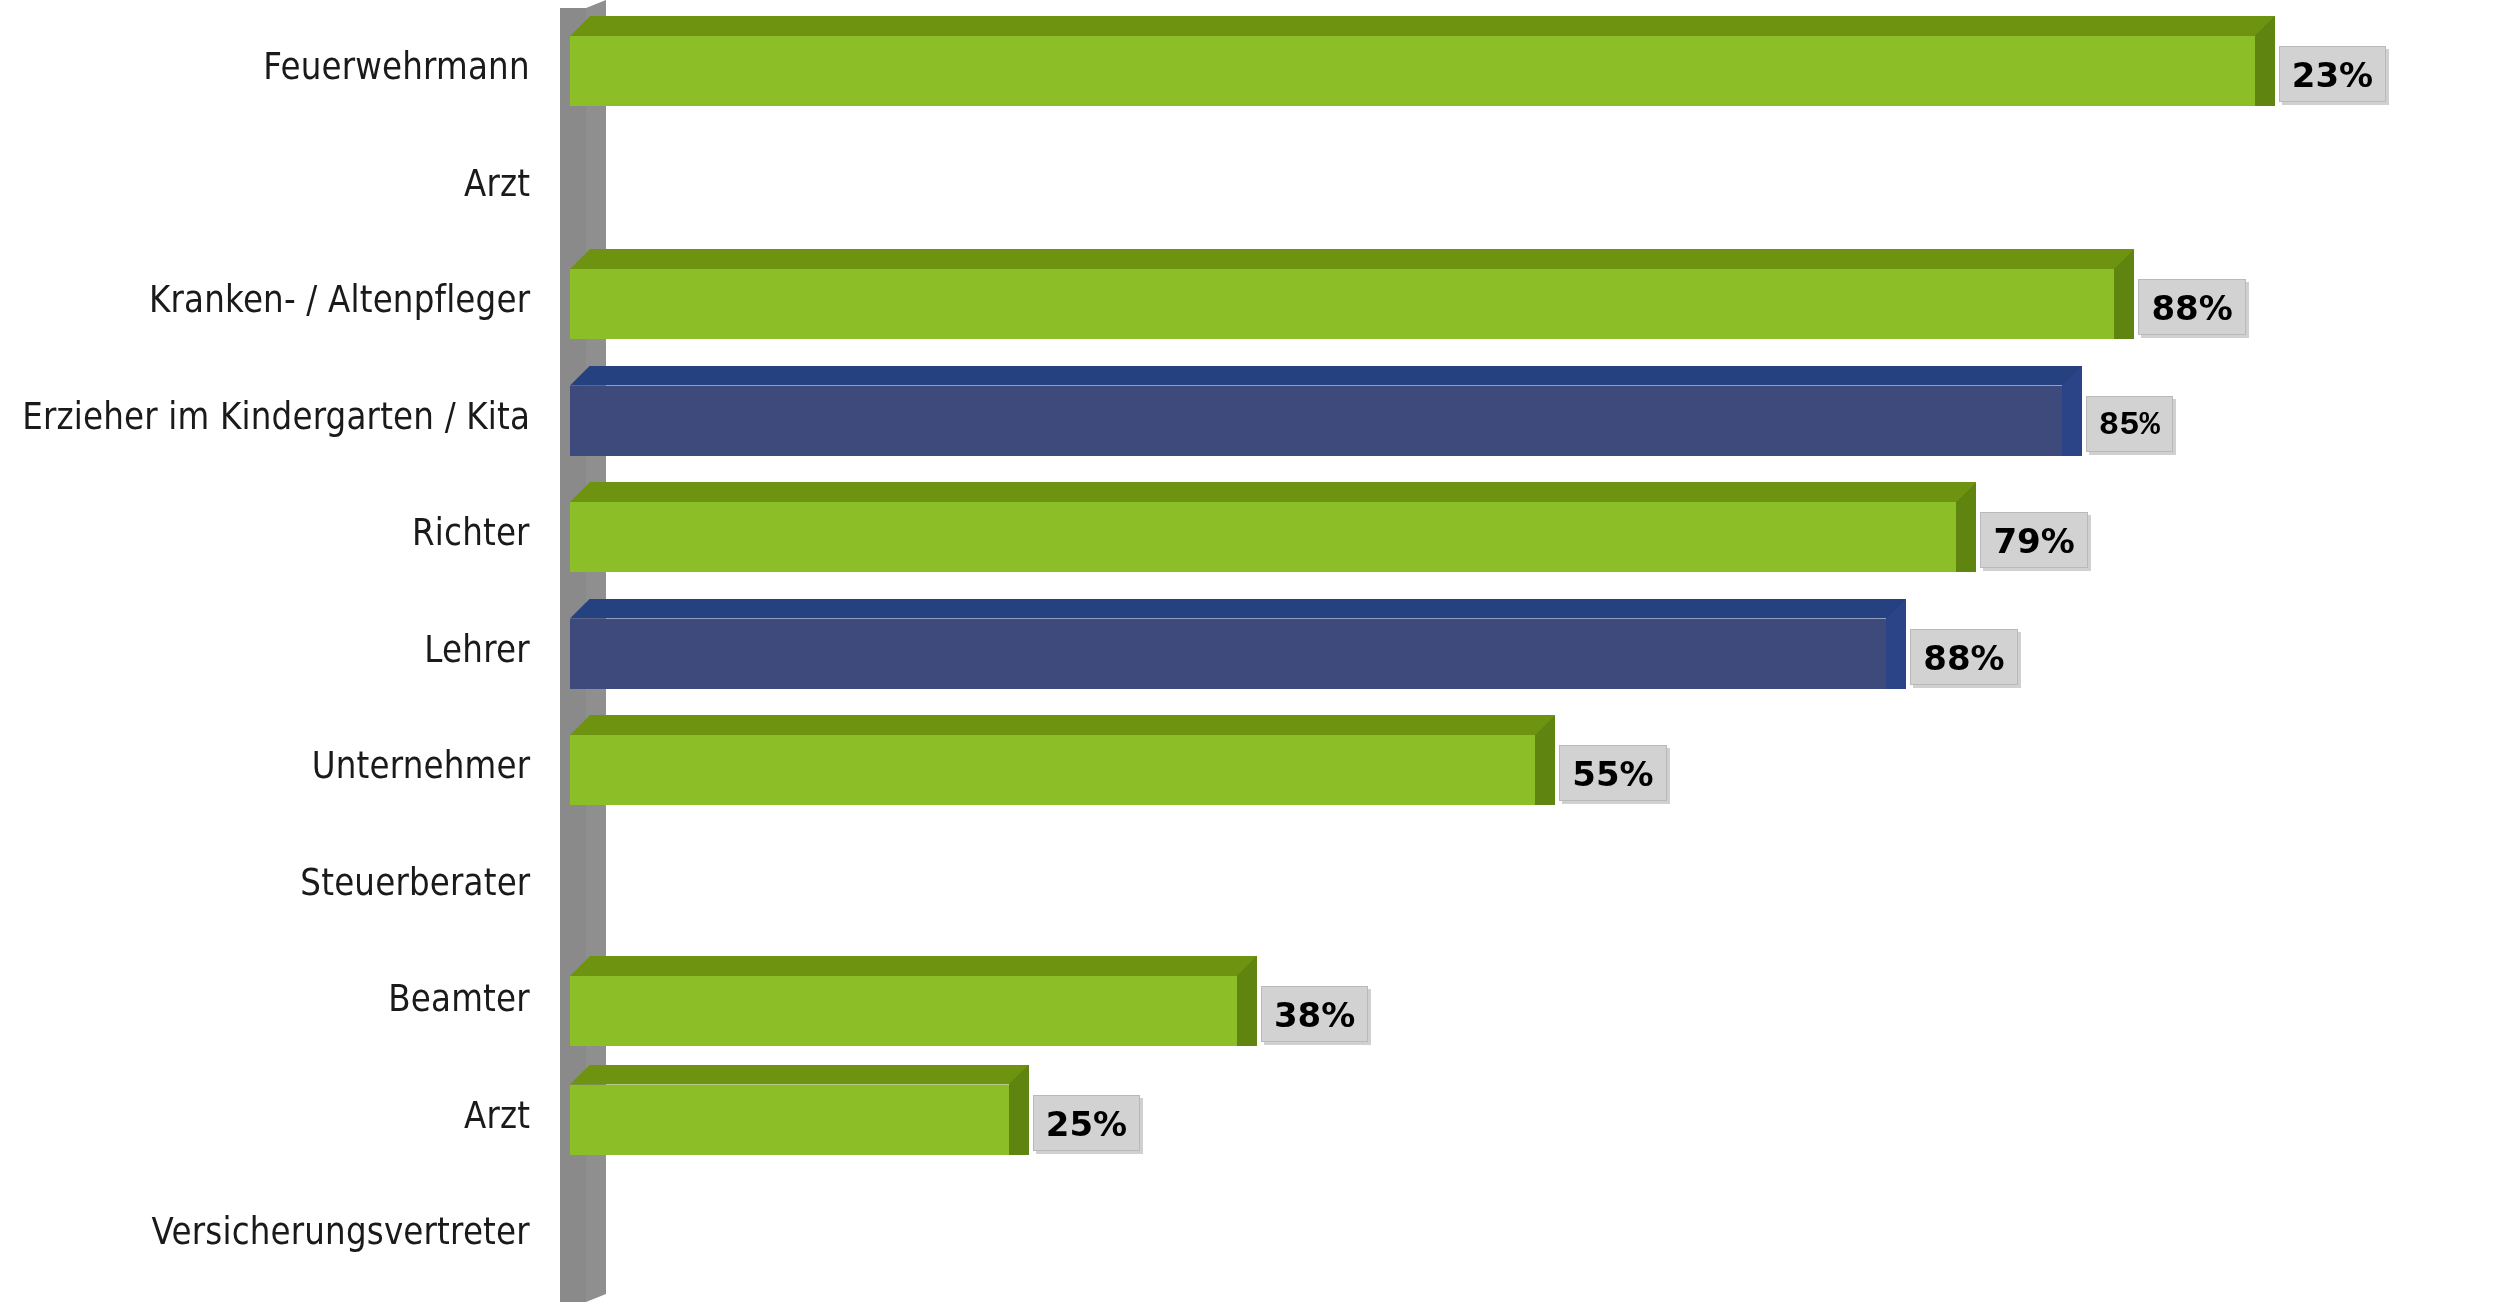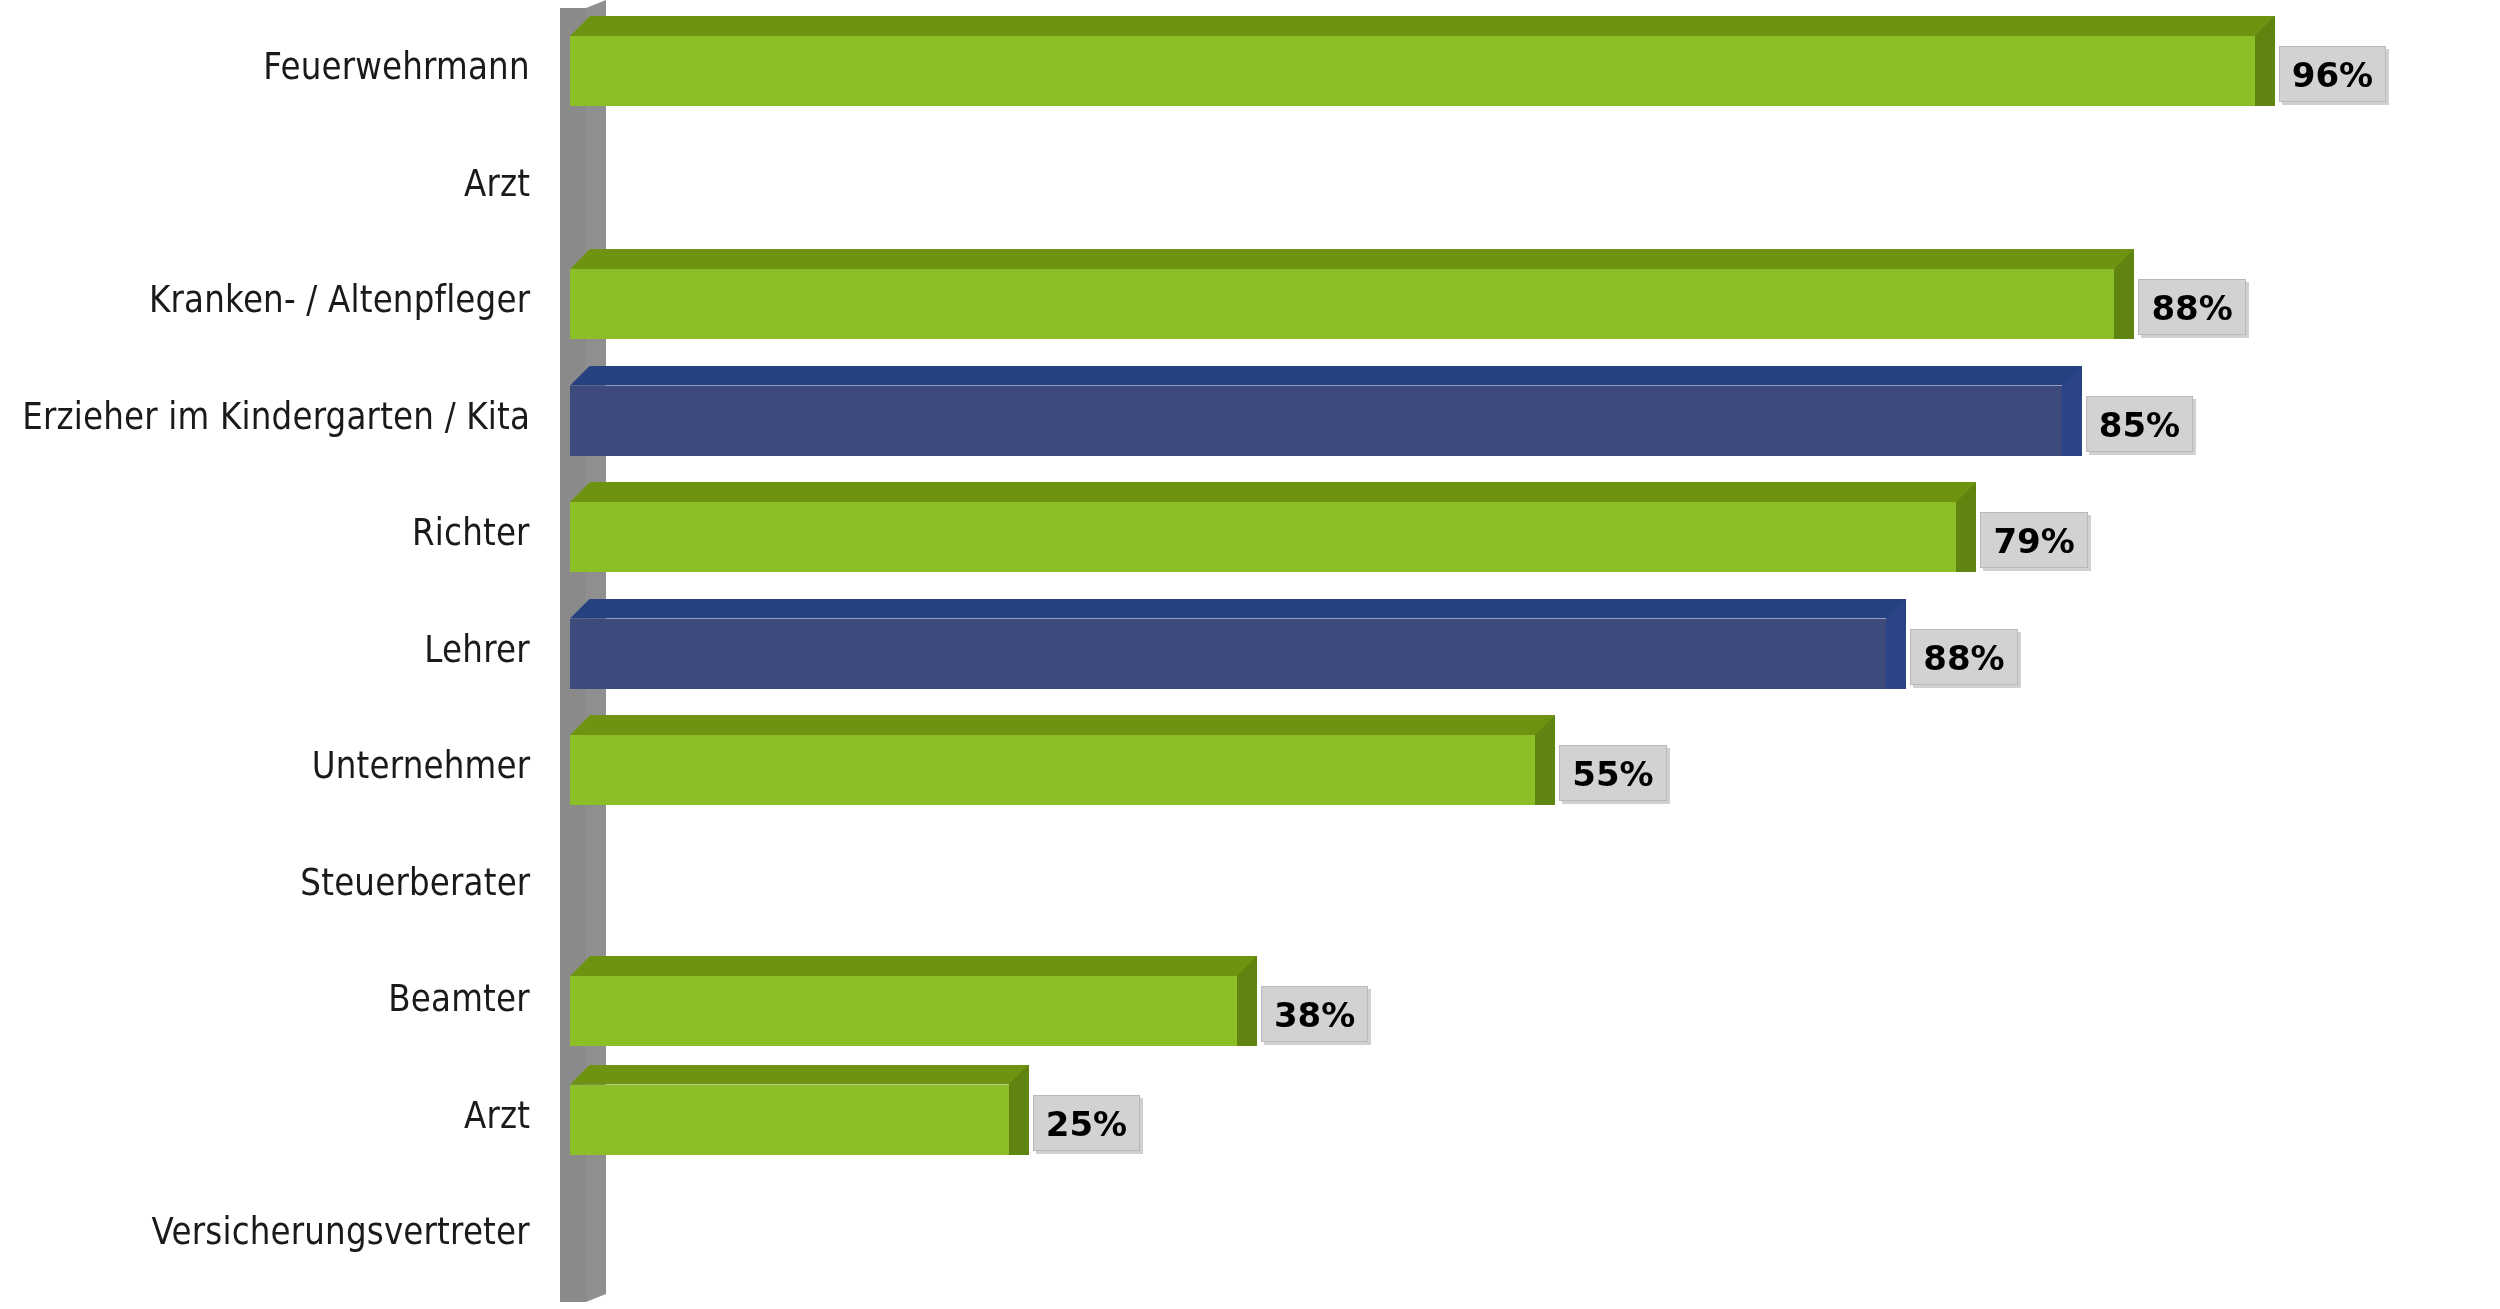--- a/index.html
+++ b/index.html
@@ -164,41 +164,41 @@
 
   <div id="plot-area">
       <div class="bar-row" style="top: 16px; height: 90px;">
         <div class="bar3d green" style="width: 1684.8px; height: 90px;">
           <div class="bar-side" style="left: 1684.8px;"></div>
           <div class="bar-top" style="width: 1704.8px;">
             <div class="bar-top-inner" style="clip-path: polygon(0px 20px, 20px 0px, 1704.8px 0px, 1684.8px 20px);"></div>
           </div>
           <div class="bar-front" style="width: 1684.8px;"></div>
         </div>
-        <div class="value-label" style="left: 2278.8px;">96%</div>
+        <div class="value-label" style="left: 2278.8px;">23%</div>
       </div>
       <div class="bar-row" style="top: 249px; height: 90px;">
         <div class="bar3d green" style="width: 1544.4px; height: 90px;">
           <div class="bar-side" style="left: 1544.4px;"></div>
           <div class="bar-top" style="width: 1564.4px;">
             <div class="bar-top-inner" style="clip-path: polygon(0px 20px, 20px 0px, 1564.4px 0px, 1544.4px 20px);"></div>
           </div>
           <div class="bar-front" style="width: 1544.4px;"></div>
         </div>
         <div class="value-label" style="left: 2138.4px;">88%</div>
       </div>
       <div class="bar-row" style="top: 365.5px; height: 90px;">
         <div class="bar3d blue" style="width: 1491.75px; height: 90px;">
           <div class="bar-side" style="left: 1491.75px;"></div>
           <div class="bar-top" style="width: 1511.75px;">
             <div class="bar-top-inner" style="clip-path: polygon(0px 20px, 20px 0px, 1511.75px 0px, 1491.75px 20px);"></div>
           </div>
           <div class="bar-front" style="width: 1491.75px;"></div>
         </div>
-        <div class="value-label" style="left: 2085.75px;">85%</div>
+        <div class="value-label" style="left: 2085.75px; font-family: Liberation Mono, monospace;">85%</div>
       </div>
       <div class="bar-row" style="top: 482px; height: 90px;">
         <div class="bar3d green" style="width: 1386.45px; height: 90px;">
           <div class="bar-side" style="left: 1386.45px;"></div>
           <div class="bar-top" style="width: 1406.45px;">
             <div class="bar-top-inner" style="clip-path: polygon(0px 20px, 20px 0px, 1406.45px 0px, 1386.45px 20px);"></div>
           </div>
           <div class="bar-front" style="width: 1386.45px;"></div>
         </div>
         <div class="value-label" style="left: 1980.45px;">79%</div>

